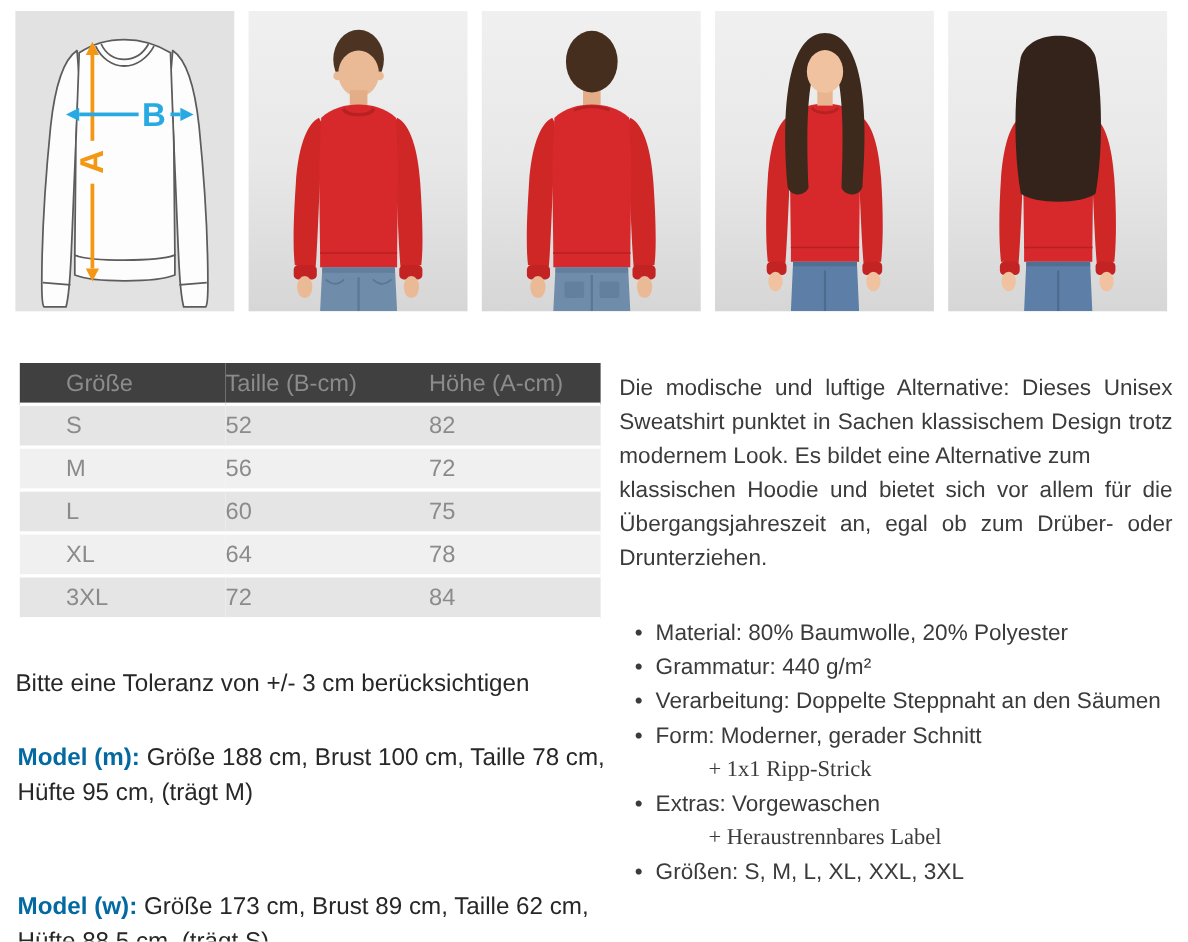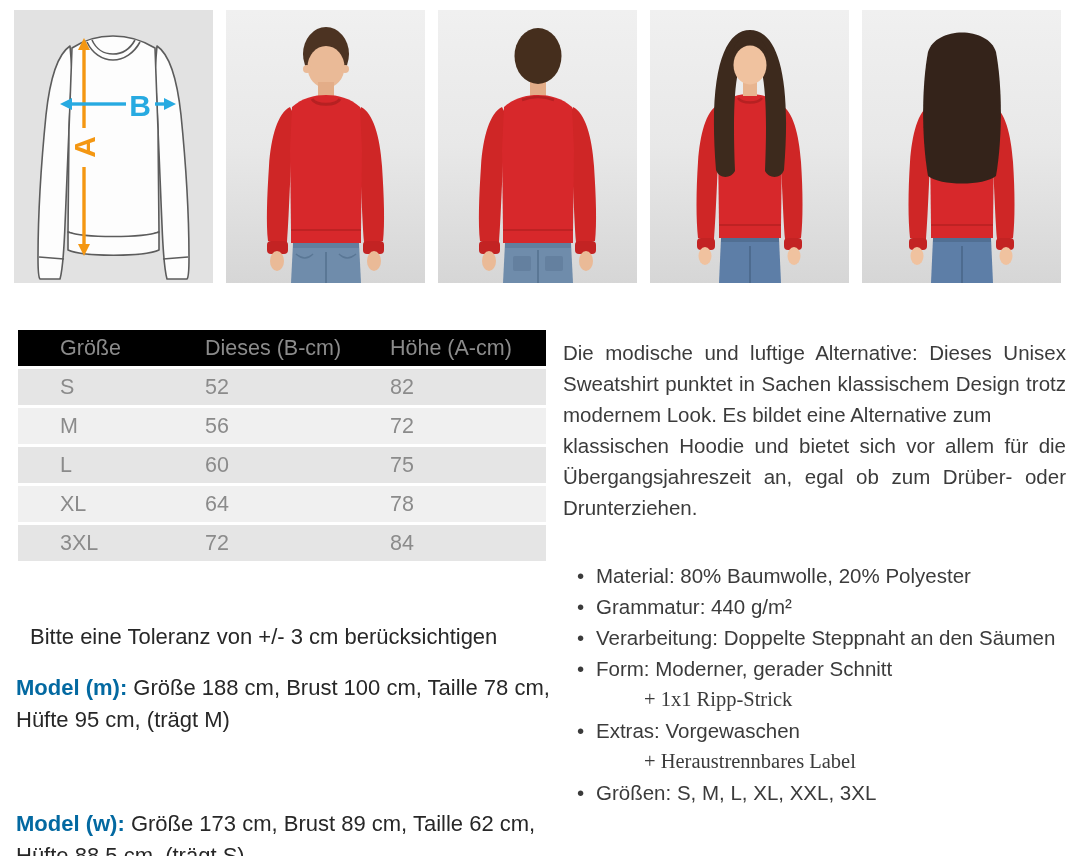--- a/index.html
+++ b/index.html
@@ -13,26 +13,26 @@
   .panel.diagram{background:#e2e2e2;}
   .panel.photo{background:linear-gradient(180deg,#f0f0f0 0%,#e8e8e8 50%,#d6d6d6 100%);}
 
   
   table.size-chart{position:absolute;left:18px;top:330px;width:528px;
       border-collapse:collapse;font-size:21.5px;color:#8b8b8b;table-layout:fixed;}
   table.size-chart col.c1{width:187px;} table.size-chart col.c2{width:185px;} table.size-chart col.c3{width:156px;}
   table.size-chart th,table.size-chart td{font-weight:normal;text-align:left;height:36px;padding:0;}
   table.size-chart th:first-child,table.size-chart td:first-child{padding-left:42px;}
   table.size-chart tr{border-bottom:3px solid #ffffff;}
-  table.size-chart thead tr{background:#000000;}
+  table.size-chart thead tr{background:#404040;}
   table.size-chart tbody tr:nth-child(odd){background:#e5e5e5;}
   table.size-chart tbody tr:nth-child(even){background:#f0f0f0;}
 
   
-  .tolerance{position:absolute;left:14px;top:605px;margin:16px;font-size:22px;
+  .tolerance{position:absolute;left:14px;top:605px;margin:0;font-size:22px;
       line-height:31px;color:#272727;}
   .model{position:absolute;left:16px;width:540px;margin:0;font-size:22px;
       line-height:32px;color:#272727;}
   .model b{font-weight:bold;color:#0369a1;}
   .model.m{top:672px;}
   .model.w{top:768px;margin-top:40px;}
 
   
   .desc{position:absolute;left:563px;top:337px;width:503px;font-size:20.5px;
       line-height:31px;color:#3b3b3b;text-align:justify;}
@@ -166,21 +166,21 @@
 
 <table class="size-chart">
   <colgroup>
       <col class="c1">
       <col class="c2">
       <col class="c3">
     </colgroup>
   <thead>
     <tr>
       <th>Größe</th>
-      <th>Dieses (B-cm)</th>
+      <th>Taille (B-cm)</th>
       <th>Höhe (A-cm)</th>
     </tr>
   </thead>
   <tbody>
     <tr>
       <td>S</td>
       <td>52</td>
       <td>82</td>
     </tr>
     <tr>

